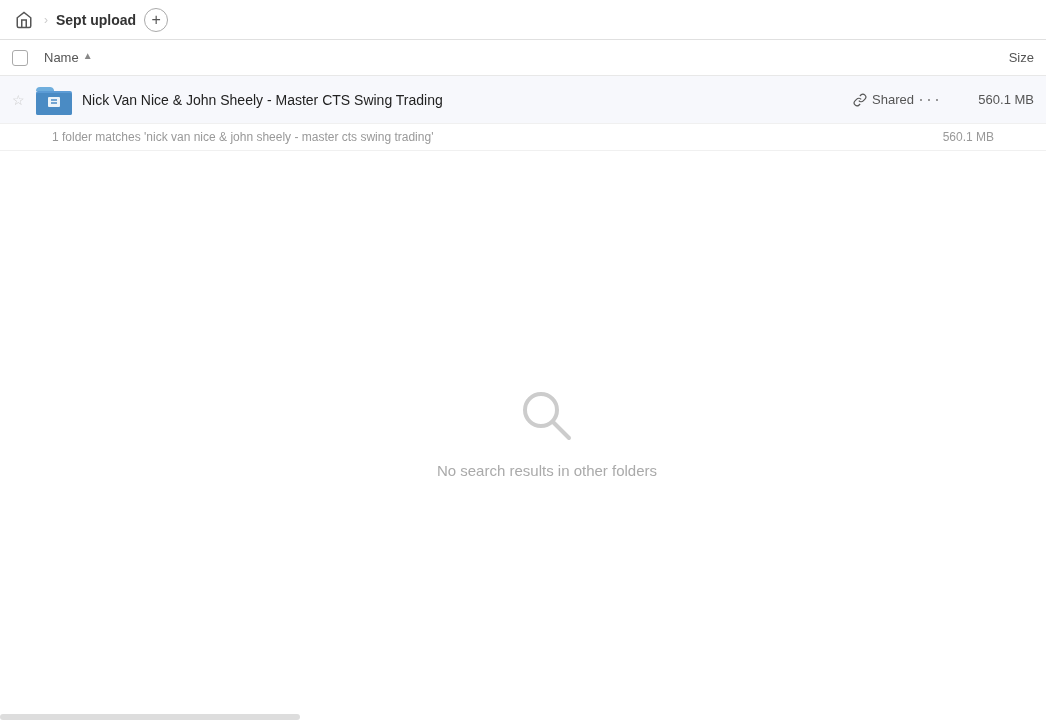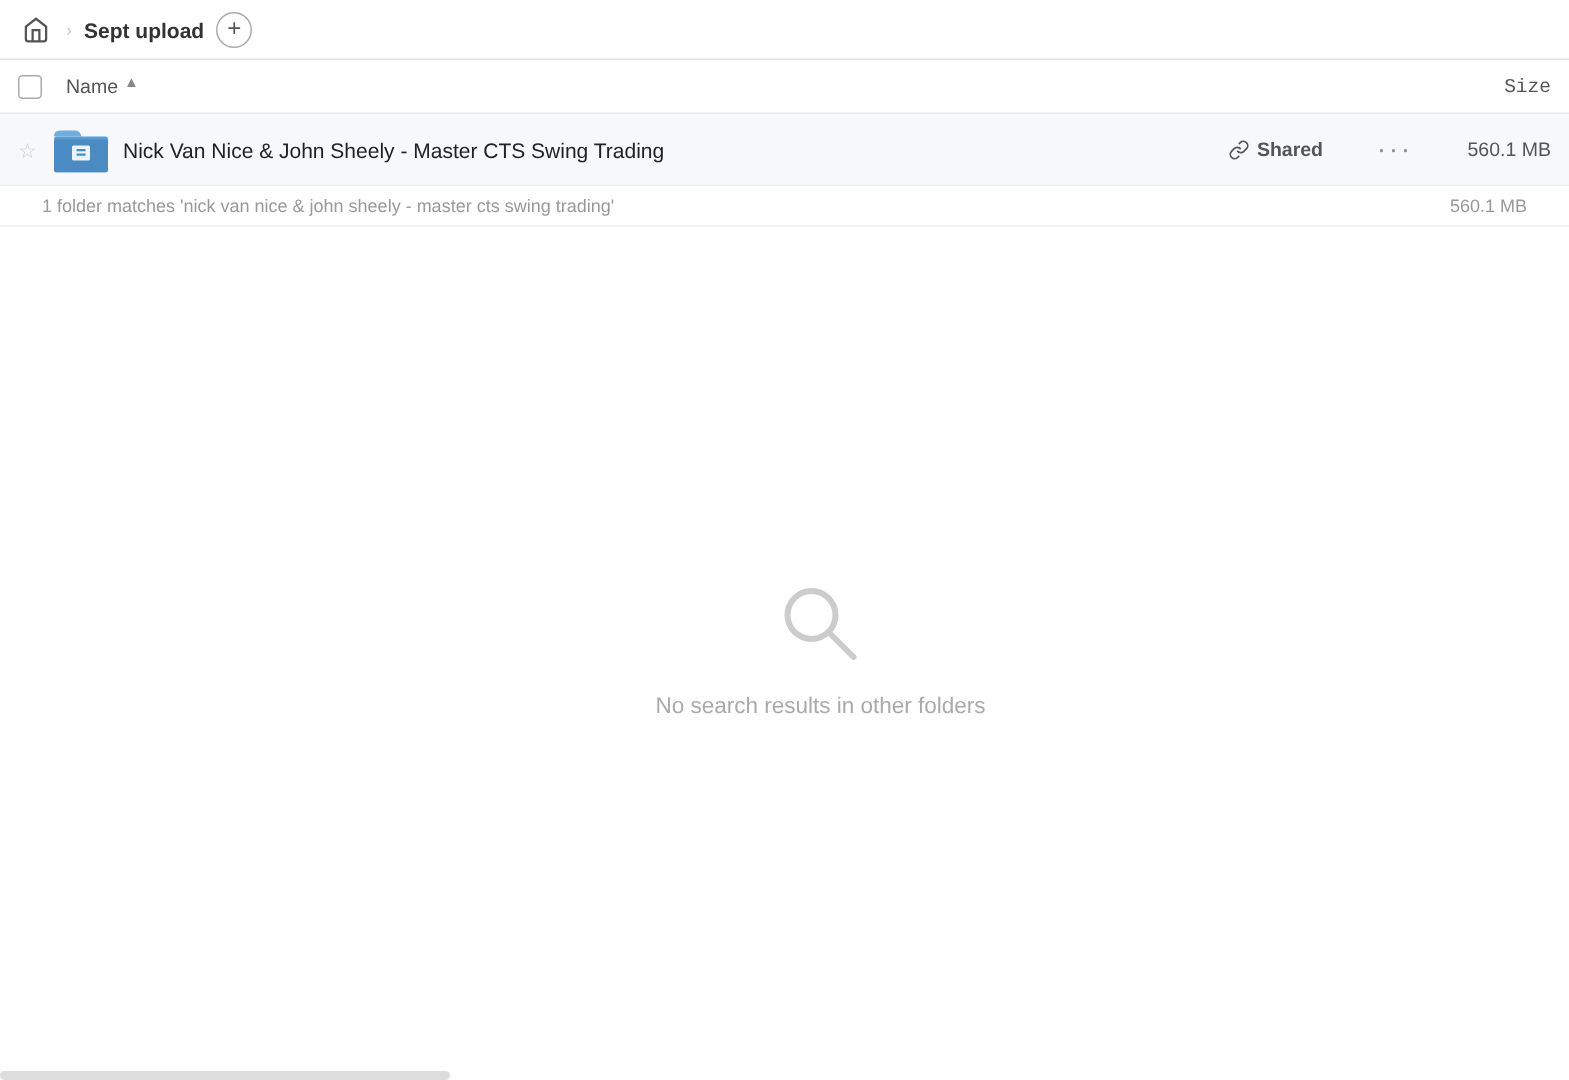--- a/index.html
+++ b/index.html
@@ -75,21 +75,20 @@
       gap: 4px;
       font-size: 13px;
       color: #555;
       cursor: pointer;
     }
     .col-size {
       width: 100px;
       text-align: right;
       font-size: 13px;
       color: #555;
-      font-family: Liberation Mono, monospace;
     }
 
     
     .file-row {
       display: flex;
       align-items: center;
       padding: 0 12px;
       height: 48px;
       border-bottom: 1px solid #f0f0f0;
       background: #f7f8fc;
@@ -114,22 +113,21 @@
       flex: 1;
       font-size: 14px;
       color: #222;
     }
     .file-shared {
       display: flex;
       align-items: center;
       gap: 5px;
       color: #555;
       font-size: 13px;
-      margin-right: 32px;
-      font-weight: bold;
+      margin-right: 0;
     }
     .file-more {
       width: 32px;
       height: 32px;
       display: flex;
       align-items: center;
       justify-content: center;
       color: #666;
       border-radius: 4px;
       margin-right: 8px;
@@ -139,21 +137,21 @@
       width: 80px;
       text-align: right;
       font-size: 13px;
       color: #555;
     }
 
     
     .match-row {
       display: flex;
       align-items: center;
-      padding: 6px 28px;
+      padding: 6px 52px;
       color: #999;
       font-size: 12px;
       border-bottom: 1px solid #f0f0f0;
     }
     .match-size {
       margin-left: auto;
       font-size: 12px;
       color: #999;
     }
 

